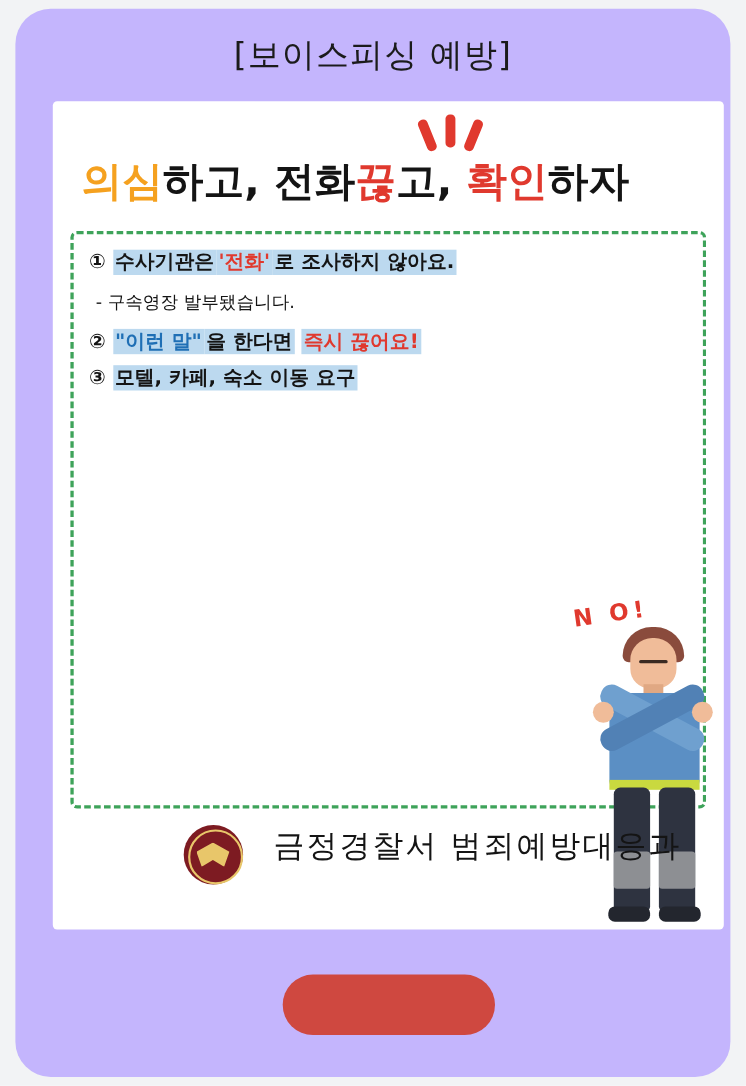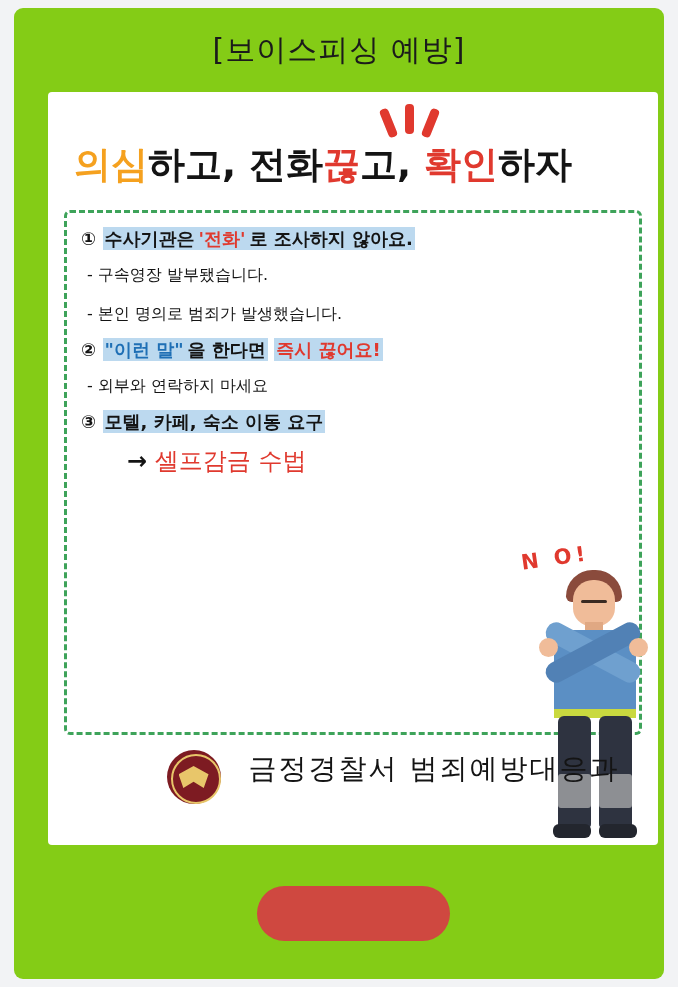--- a/index.html
+++ b/index.html
@@ -21,22 +21,22 @@
     background: #f2f3f5;
   }
 
   
   .phone-frame {
     position: absolute;
     left: 14px;
     top: 8px;
     width: 650px;
     height: 971px;
-    background: #84cc16;
-    border-radius: 9px;
+    background: #c4b5fd;
+    border-radius: 32px;
     box-sizing: border-box;
   }
 
   
   .header-band {
     position: absolute;
     left: 0;
     top: 22px;
     width: 650px;
     text-align: center;
@@ -362,40 +362,34 @@
       <div class="content-box">
         <div class="lines">
 
           <div class="line num">
             <span>①</span>
             <span class="hl-blue">수사기관은</span><span class="hl-blue t-red">'전화'</span><span class="hl-blue">로 조사하지 않아요.</span>
           </div>
 
           <div class="line sub">- 구속영장 발부됐습니다.</div>
 
-          <div class="line sub">- 본인 명의로 범죄가 발생했습니다.</div>
 
           <div class="line num">
             <span>②</span>
             <span class="hl-blue t-blue">"이런 말"</span><span class="hl-blue">을 한다면</span> <span class="hl-blue t-red">즉시 끊어요!</span>
           </div>
 
-          <div class="line sub">- 외부와 연락하지 마세요</div>
 
 
 
           <div class="line num">
             <span>③</span>
             <span class="hl-blue">모텔, 카페, 숙소 이동 요구</span>
           </div>
 
-          <div class="line arrow">
-            <span class="arr">→</span>
-            <span>셀프감금 수법</span>
-          </div>
 
         </div>
 
         <div class="figure">
           <div class="fig-no">N O!</div>
           <div class="fig-hair"></div>
           <div class="fig-head"></div>
           <div class="fig-face-line"></div>
           <div class="fig-neck"></div>
           <div class="fig-torso"></div>

